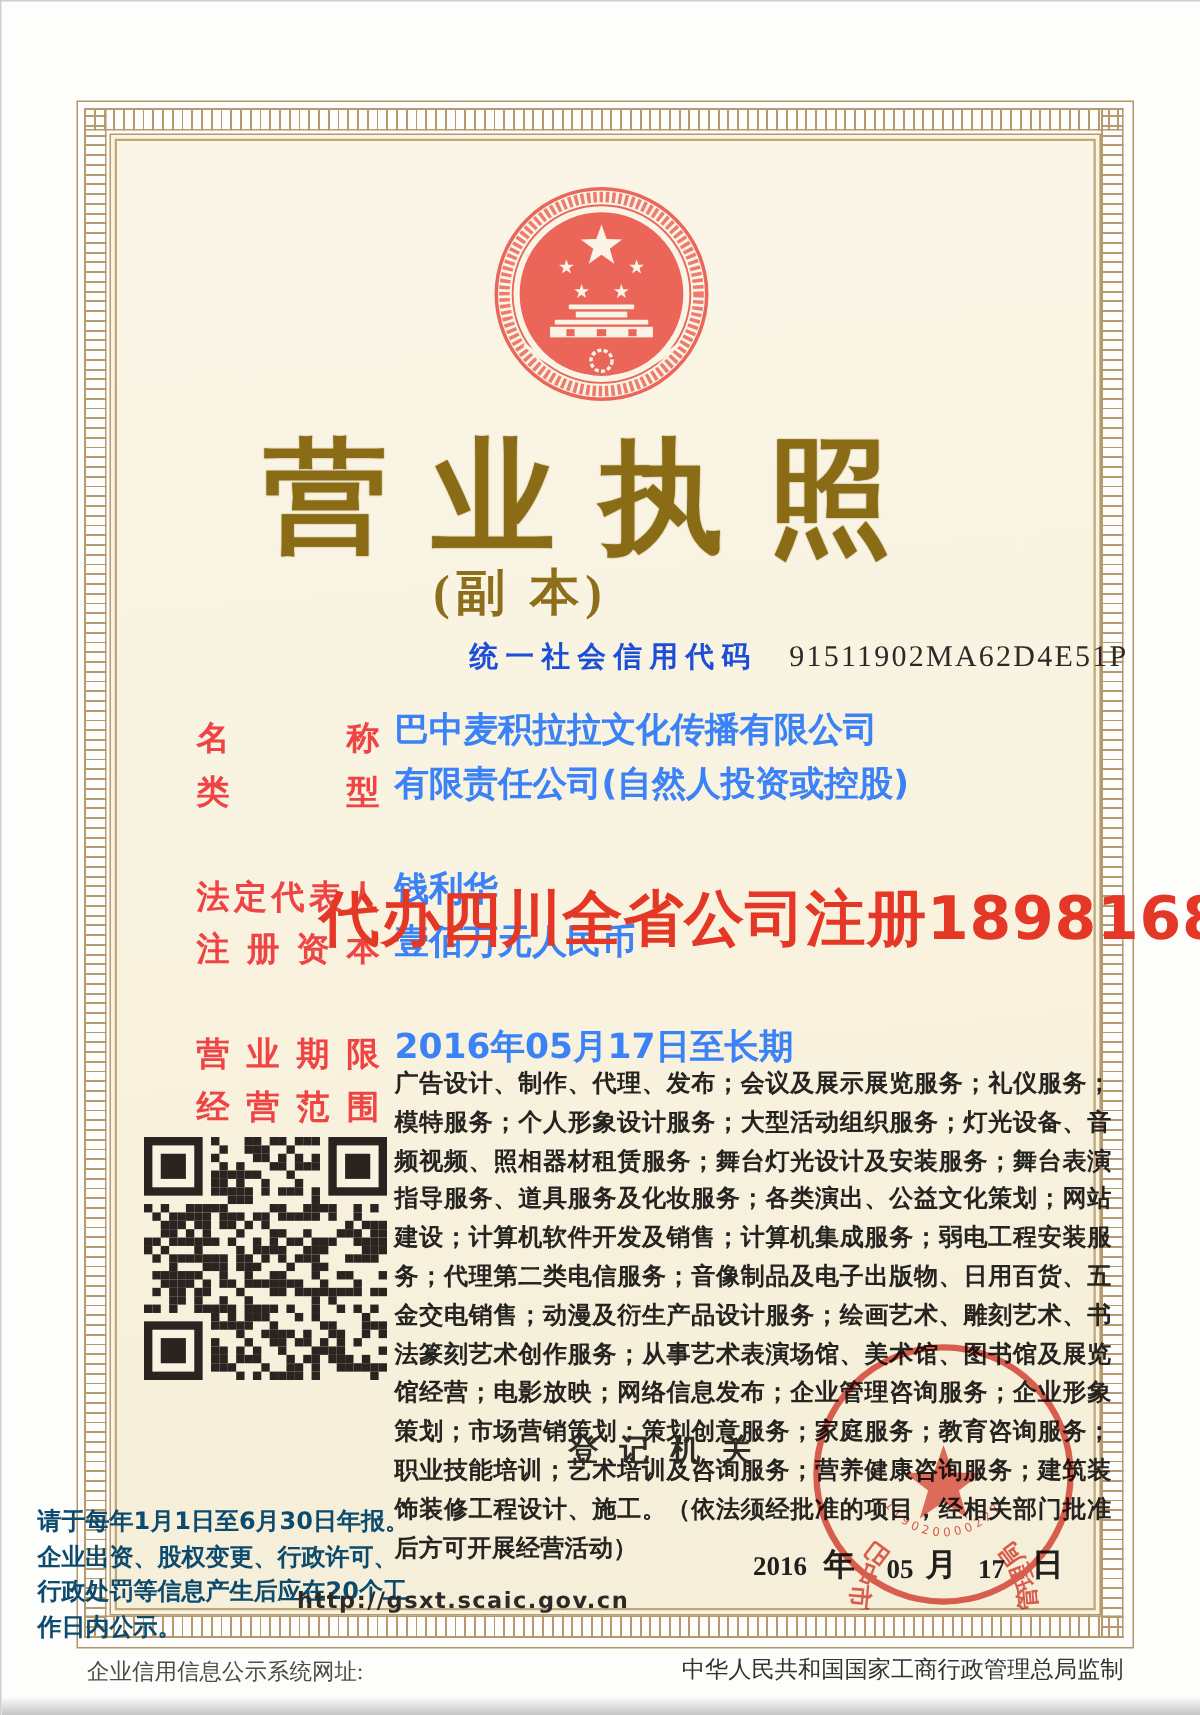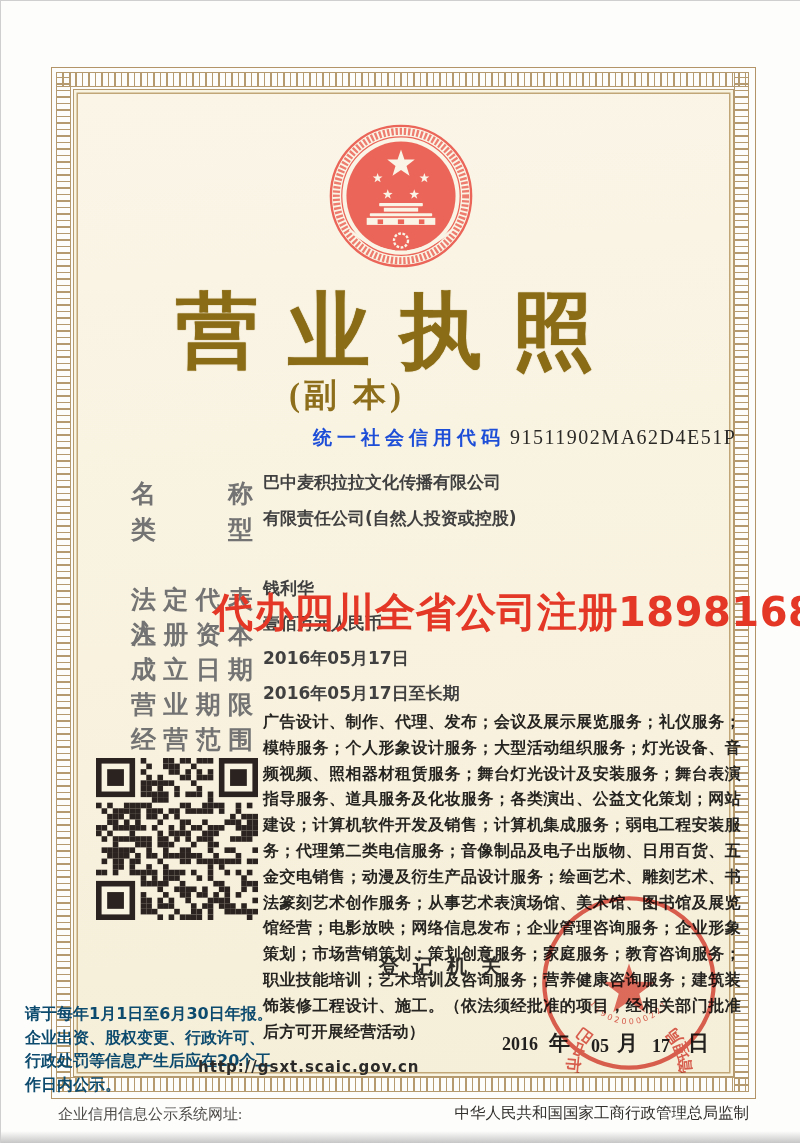--- a/index.html
+++ b/index.html
@@ -30,28 +30,28 @@
   .emblem{position:absolute;left:322px;top:121px;width:156px;height:152px;opacity:.92;}
   .title{position:absolute;left:0;top:276px;width:768px;text-align:center;
         font-size:82px;font-weight:900;color:#8a6b16;letter-spacing:30px;padding-left:30px;
         box-sizing:border-box;text-shadow:0 0 1px #8a6b16;}
   .subtitle{position:absolute;left:0;top:372px;width:692px;text-align:center;
         font-size:33px;font-weight:700;color:#8d6e1a;letter-spacing:4px;
         font-family:"Liberation Serif","DejaVu Serif",serif;}
   .credit{position:absolute;left:312px;top:424px;white-space:nowrap;}
   .credit .lab{font-size:19px;font-weight:700;color:#1d4ed8;letter-spacing:5px;}
   .credit .val{font-size:20px;font-weight:500;color:#2c2a27;letter-spacing:1.5px;
-        font-family:"Liberation Serif","DejaVu Serif",serif;}
+        font-family:"Liberation Serif","DejaVu Serif",serif;margin-left:16px;}
   
   .row{position:absolute;left:130px;width:606px;height:34px;}
   .flabel{position:absolute;left:0;top:6px;width:122px;display:block;
         text-align:justify;text-align-last:justify;
-        font-size:25px;font-weight:600;color:#737373;}
+        font-size:22px;font-weight:600;color:#ef4444;}
   .fvalue{position:absolute;left:132px;top:0;width:478px;
-        font-size:17px;font-weight:600;color:#404040;white-space:nowrap;}
+        font-size:23px;font-weight:600;color:#3b82f6;white-space:nowrap;}
   .fscope{position:absolute;left:132px;top:-4px;width:478px;
         font-size:16px;line-height:25.8px;font-weight:600;color:#262421;
         white-space:normal;text-align:justify;letter-spacing:.2px;}
   
   .qr{position:absolute;left:95px;top:757px;width:162px;height:162px;}
   .registry{position:absolute;left:378px;top:952px;font-size:20px;font-weight:600;
         color:#2e2c29;letter-spacing:14px;white-space:nowrap;}
   .dt{position:absolute;color:#22201e;white-space:nowrap;}
   .dt.num{font-family:"Liberation Serif","DejaVu Serif",serif;font-size:18px;font-weight:600;margin-top:28px;}
   .dt.unit{font-size:21px;font-weight:600;}
@@ -129,24 +129,20 @@
     <span class="flabel">类型</span>
     <span class="fvalue">有限责任公司(自然人投资或控股)</span>
   </div>
   <div class="row" style="top:576px">
     <span class="flabel">法定代表人</span>
     <span class="fvalue">钱利华</span>
   </div>
   <div class="row" style="top:611px">
     <span class="flabel">注册资本</span>
     <span class="fvalue">壹佰万元人民币</span>
-  </div>
-  <div class="row" style="top:646px">
-    <span class="flabel">成立日期</span>
-    <span class="fvalue">2016年05月17日</span>
   </div>
   <div class="row" style="top:681px">
     <span class="flabel">营业期限</span>
     <span class="fvalue">2016年05月17日至长期</span>
   </div>
   <div class="row" style="top:712px;height:250px">
     <span class="flabel" style="top:10px">经营范围</span>
     <span class="fscope">广告设计、制作、代理、发布；会议及展示展览服务；礼仪服务；模特服务；个人形象设计服务；大型活动组织服务；灯光设备、音频视频、照相器材租赁服务；舞台灯光设计及安装服务；舞台表演指导服务、道具服务及化妆服务；各类演出、公益文化策划；网站建设；计算机软件开发及销售；计算机集成服务；弱电工程安装服务；代理第二类电信服务；音像制品及电子出版物、日用百货、五金交电销售；动漫及衍生产品设计服务；绘画艺术、雕刻艺术、书法篆刻艺术创作服务；从事艺术表演场馆、美术馆、图书馆及展览馆经营；电影放映；网络信息发布；企业管理咨询服务；企业形象策划；市场营销策划；策划创意服务；家庭服务；教育咨询服务；职业技能培训；艺术培训及咨询服务；营养健康咨询服务；建筑装饰装修工程设计、施工。（依法须经批准的项目，经相关部门批准后方可开展经营活动）</span>
   </div>
 

